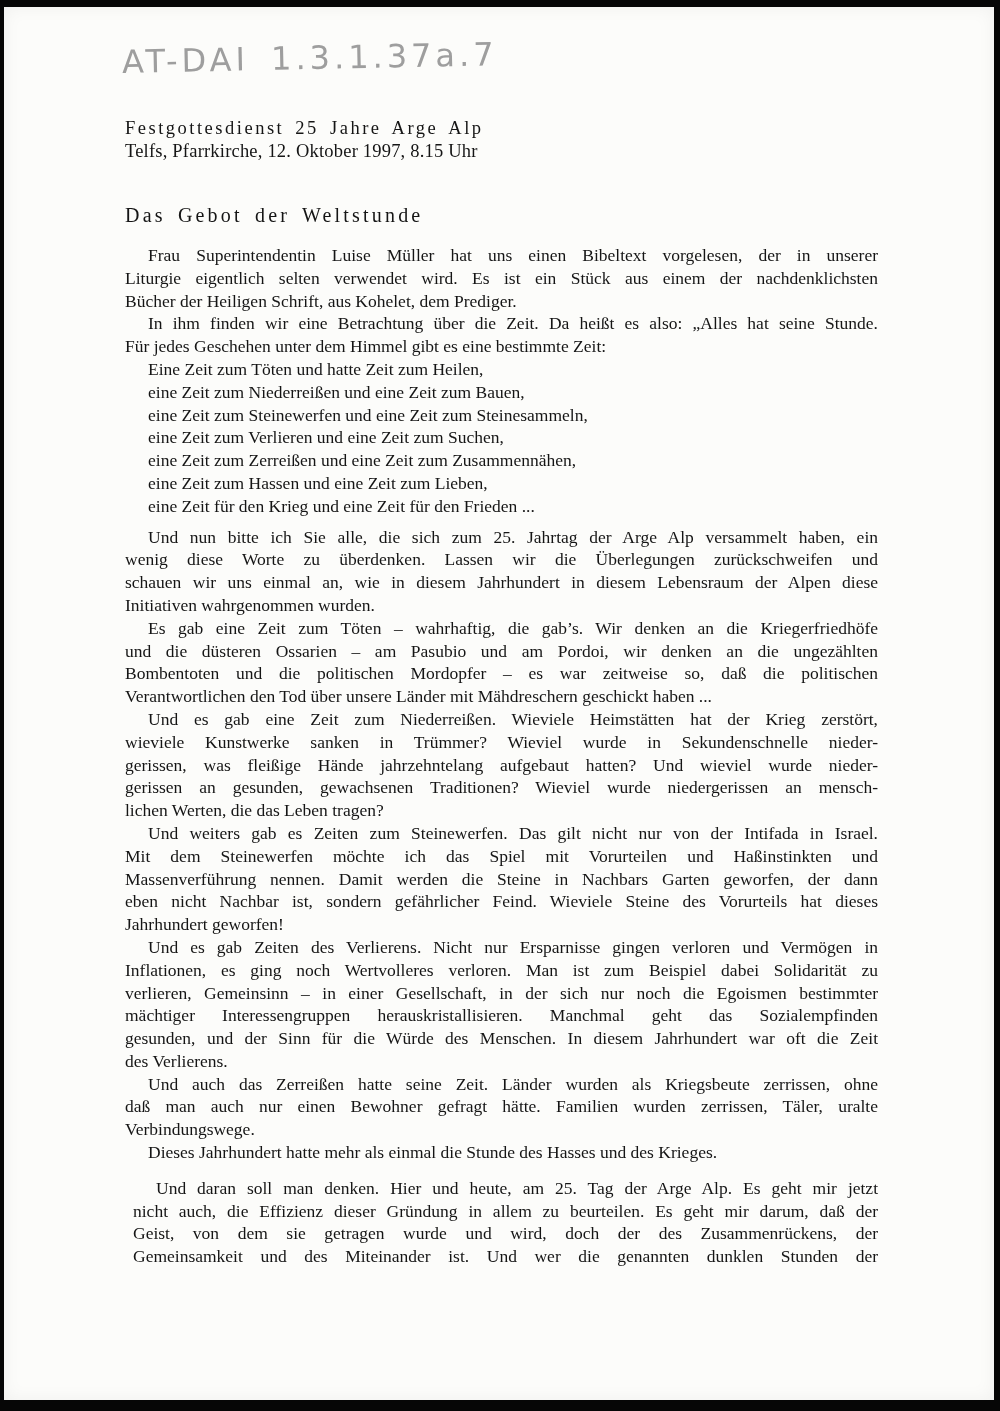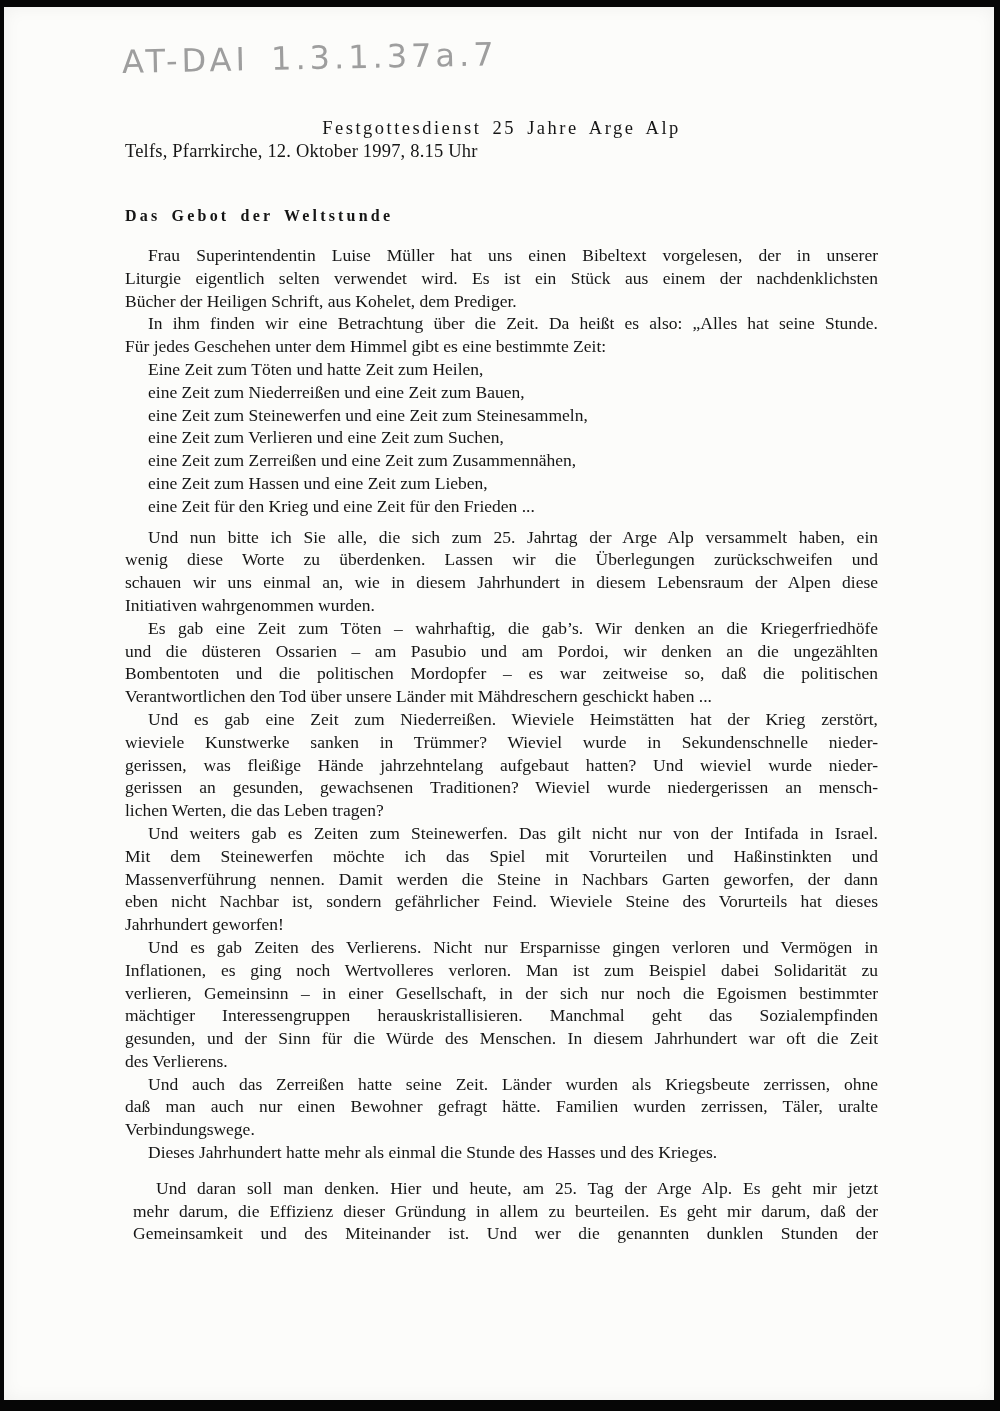--- a/index.html
+++ b/index.html
@@ -35,30 +35,29 @@
   .content {
     position: absolute;
     left: 121px; top: 110px;
     width: 753px;
     font-family: "Liberation Serif", serif;
     color: #151515;
     font-size: 17.5px;
     line-height: 22.8px;
   }
   .doc-header { font-size: 18.5px; line-height: 23px; }
-  .doc-title  { letter-spacing: 2.5px; word-spacing: 4px; white-space: nowrap; text-align: center; }
+  .doc-title  { letter-spacing: 2.5px; word-spacing: 4px; white-space: nowrap; }
   .doc-subtitle { letter-spacing: 0.2px; white-space: nowrap; }
   .heading {
     margin-top: 41px;
-    font-size: 16px;
+    font-size: 20px;
     line-height: 23px;
     letter-spacing: 3.2px;
     word-spacing: 4px;
     white-space: nowrap;
-    font-weight: bold;
   }
   .para { margin: 0; }
   .mt-23 { margin-top: 17px; }
   .mt-9  { }
   .mt-8  { margin-top: 8px; }
   .mt-13 { margin-top: 13px; margin-left: 8px; }
   .ln {
     text-align: justify;
     text-align-last: justify;
     -moz-text-align-last: justify;
@@ -149,19 +148,20 @@
         <div class="ln">daß man auch nur einen Bewohner gefragt hätte. Familien wurden zerrissen, Täler, uralte</div>
         <div class="ln end">Verbindungswege.</div>
       </div>
 
       <div class="para">
         <div class="ln first end">Dieses Jahrhundert hatte mehr als einmal die Stunde des Hasses und des Krieges.</div>
       </div>
 
       <div class="para mt-13">
         <div class="ln first">Und daran soll man denken. Hier und heute, am 25. Tag der Arge Alp. Es geht mir jetzt</div>
-        <div class="ln">mehr darum, die Effizienz dieser Gründung in allem zu beurteilen. Es geht mir darum, daß der</div>
+        <div class="ln">nicht auch, die Effizienz dieser Gründung in allem zu beurteilen. Es geht mir darum, daß der</div>
+        <div class="ln">Geist, von dem sie getragen wurde und wird, doch der des Zusammenrückens, der</div>
         <div class="ln">Gemeinsamkeit und des Miteinander ist. Und wer die genannten dunklen Stunden der</div>
       </div>
 
     </div>
   </div>
 </div>
 
 </body></html>

